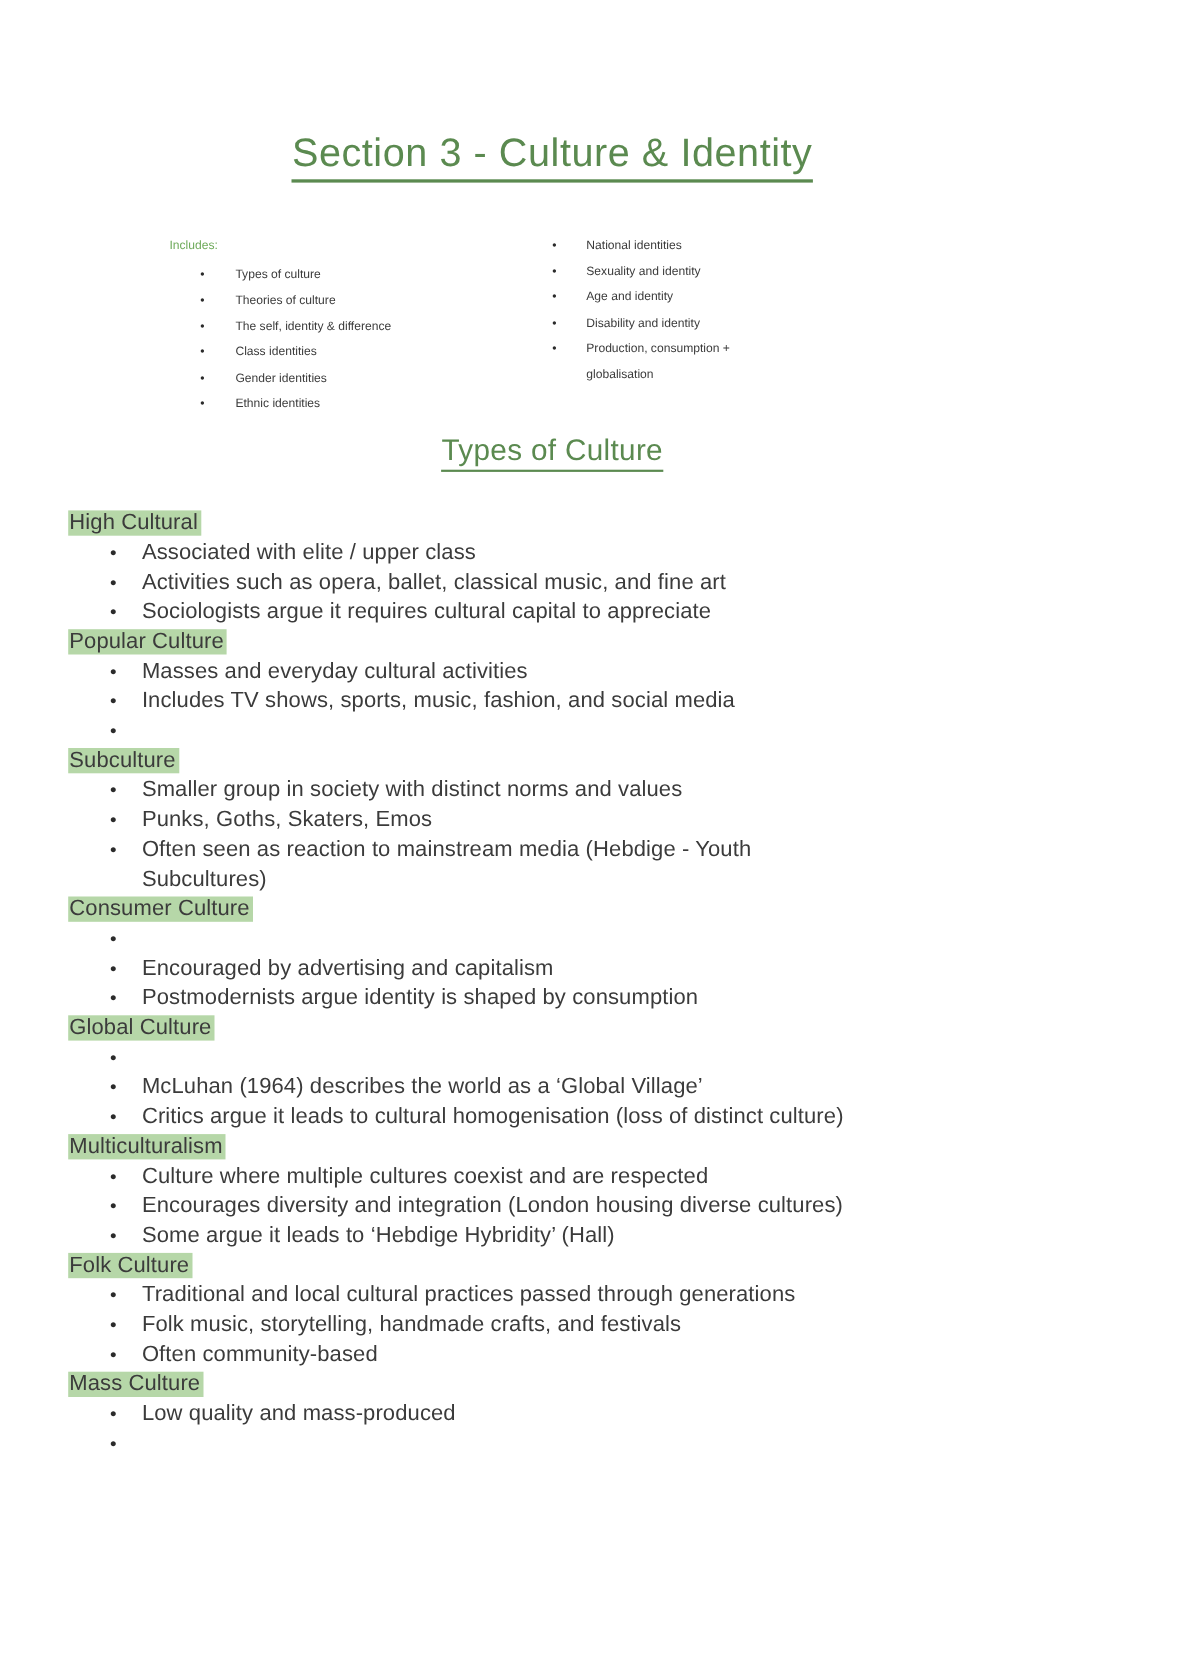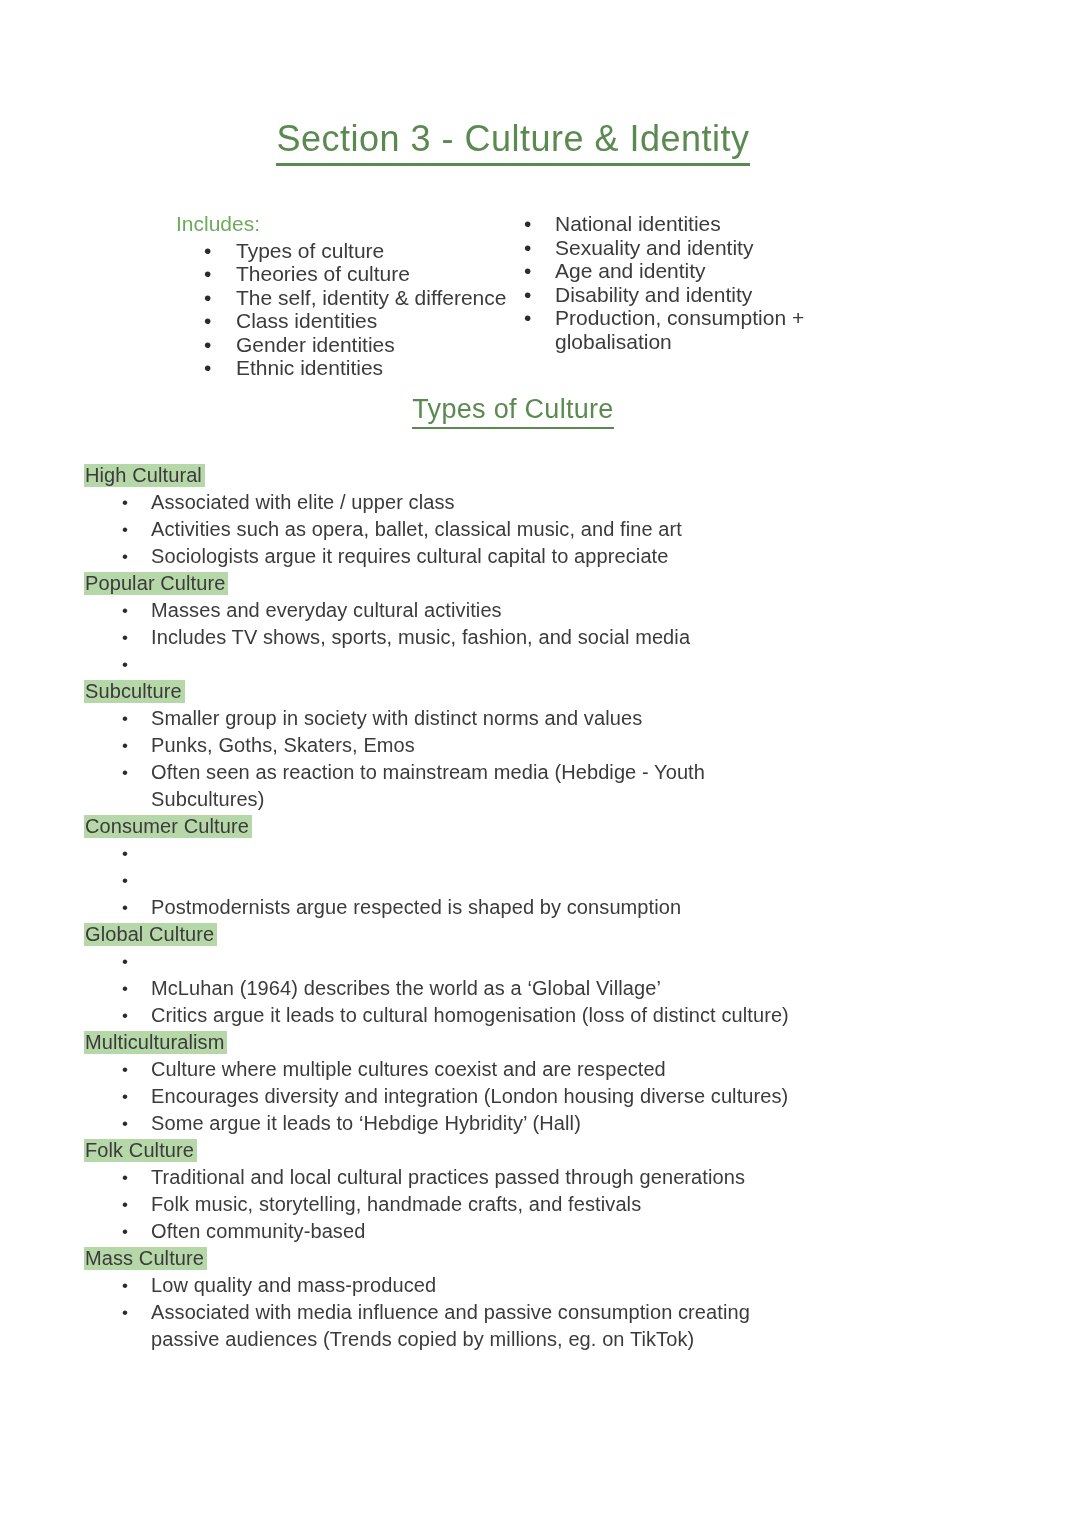--- a/index.html
+++ b/index.html
@@ -6,41 +6,41 @@
   .page{
     position:relative;
     width:1080px;height:1525px;
     margin:0 auto;
     background:#ffffff;
     font-family:"Liberation Sans","DejaVu Sans",sans-serif;
     color:var(--text,#3b3b3b);
     box-sizing:border-box;
     overflow:hidden;
   }
-  .content{padding:118px 138px 0 84px;box-sizing:border-box;}
+  .content{padding:118px 138px 0 62px;box-sizing:border-box;}
 
   
   .doc-title{
     text-align:center;
     margin:0 0 46px 0;
     font-size:36px;
     font-weight:500;
     letter-spacing:0.5px;
     color:var(--green-dark,#5b8a50);
   }
   .doc-title .u{
     display:inline-block;
     border-bottom:3px solid var(--green-dark,#5b8a50);
     padding-bottom:3px;
   }
 
   
   .includes-row{
     display:flex;
-    font-size:21px;
+    font-size:11px;
     line-height:23.5px;
     margin-bottom:14px;
   }
   .includes-left{margin-left:92px;width:348px;box-sizing:border-box;}
   .includes-label{
     color:var(--green-bright,#6eaa5a);
     font-weight:500;
     margin-bottom:3px;
   }
   .inc-list{margin:0;padding:0;list-style:none;}
@@ -198,24 +198,25 @@
           </ul>
         </div>
         <div>
           <p class="sec-heading"><span class="hl">Consumer Culture</span></p>
           <ul class="sec-list">
             <li>
               <span class="bdot">•</span>
             </li>
             <li>
               <span class="bdot">•</span>
-            </li>
-            <li>
-              <span class="bdot">•</span>
-              <span class="btext">Postmodernists argue respected is shaped by consumption</span>
+              <span class="btext">Encouraged by advertising and capitalism</span>
+            </li>
+            <li>
+              <span class="bdot">•</span>
+              <span class="btext">Postmodernists argue identity is shaped by consumption</span>
             </li>
           </ul>
         </div>
         <div>
           <p class="sec-heading"><span class="hl">Global Culture</span></p>
           <ul class="sec-list">
             <li>
               <span class="bdot">•</span>
             </li>
             <li>
@@ -264,21 +265,19 @@
         </div>
         <div>
           <p class="sec-heading"><span class="hl">Mass Culture</span></p>
           <ul class="sec-list">
             <li>
               <span class="bdot">•</span>
               <span class="btext">Low quality and mass-produced</span>
             </li>
             <li>
               <span class="bdot">•</span>
-              <span class="btext">Associated with media influence and passive consumption creating
-passive audiences (Trends copied by millions, eg. on TikTok)</span>
             </li>
           </ul>
         </div>
       </div>
 
   </div>
 </div>
 
 </body></html>

